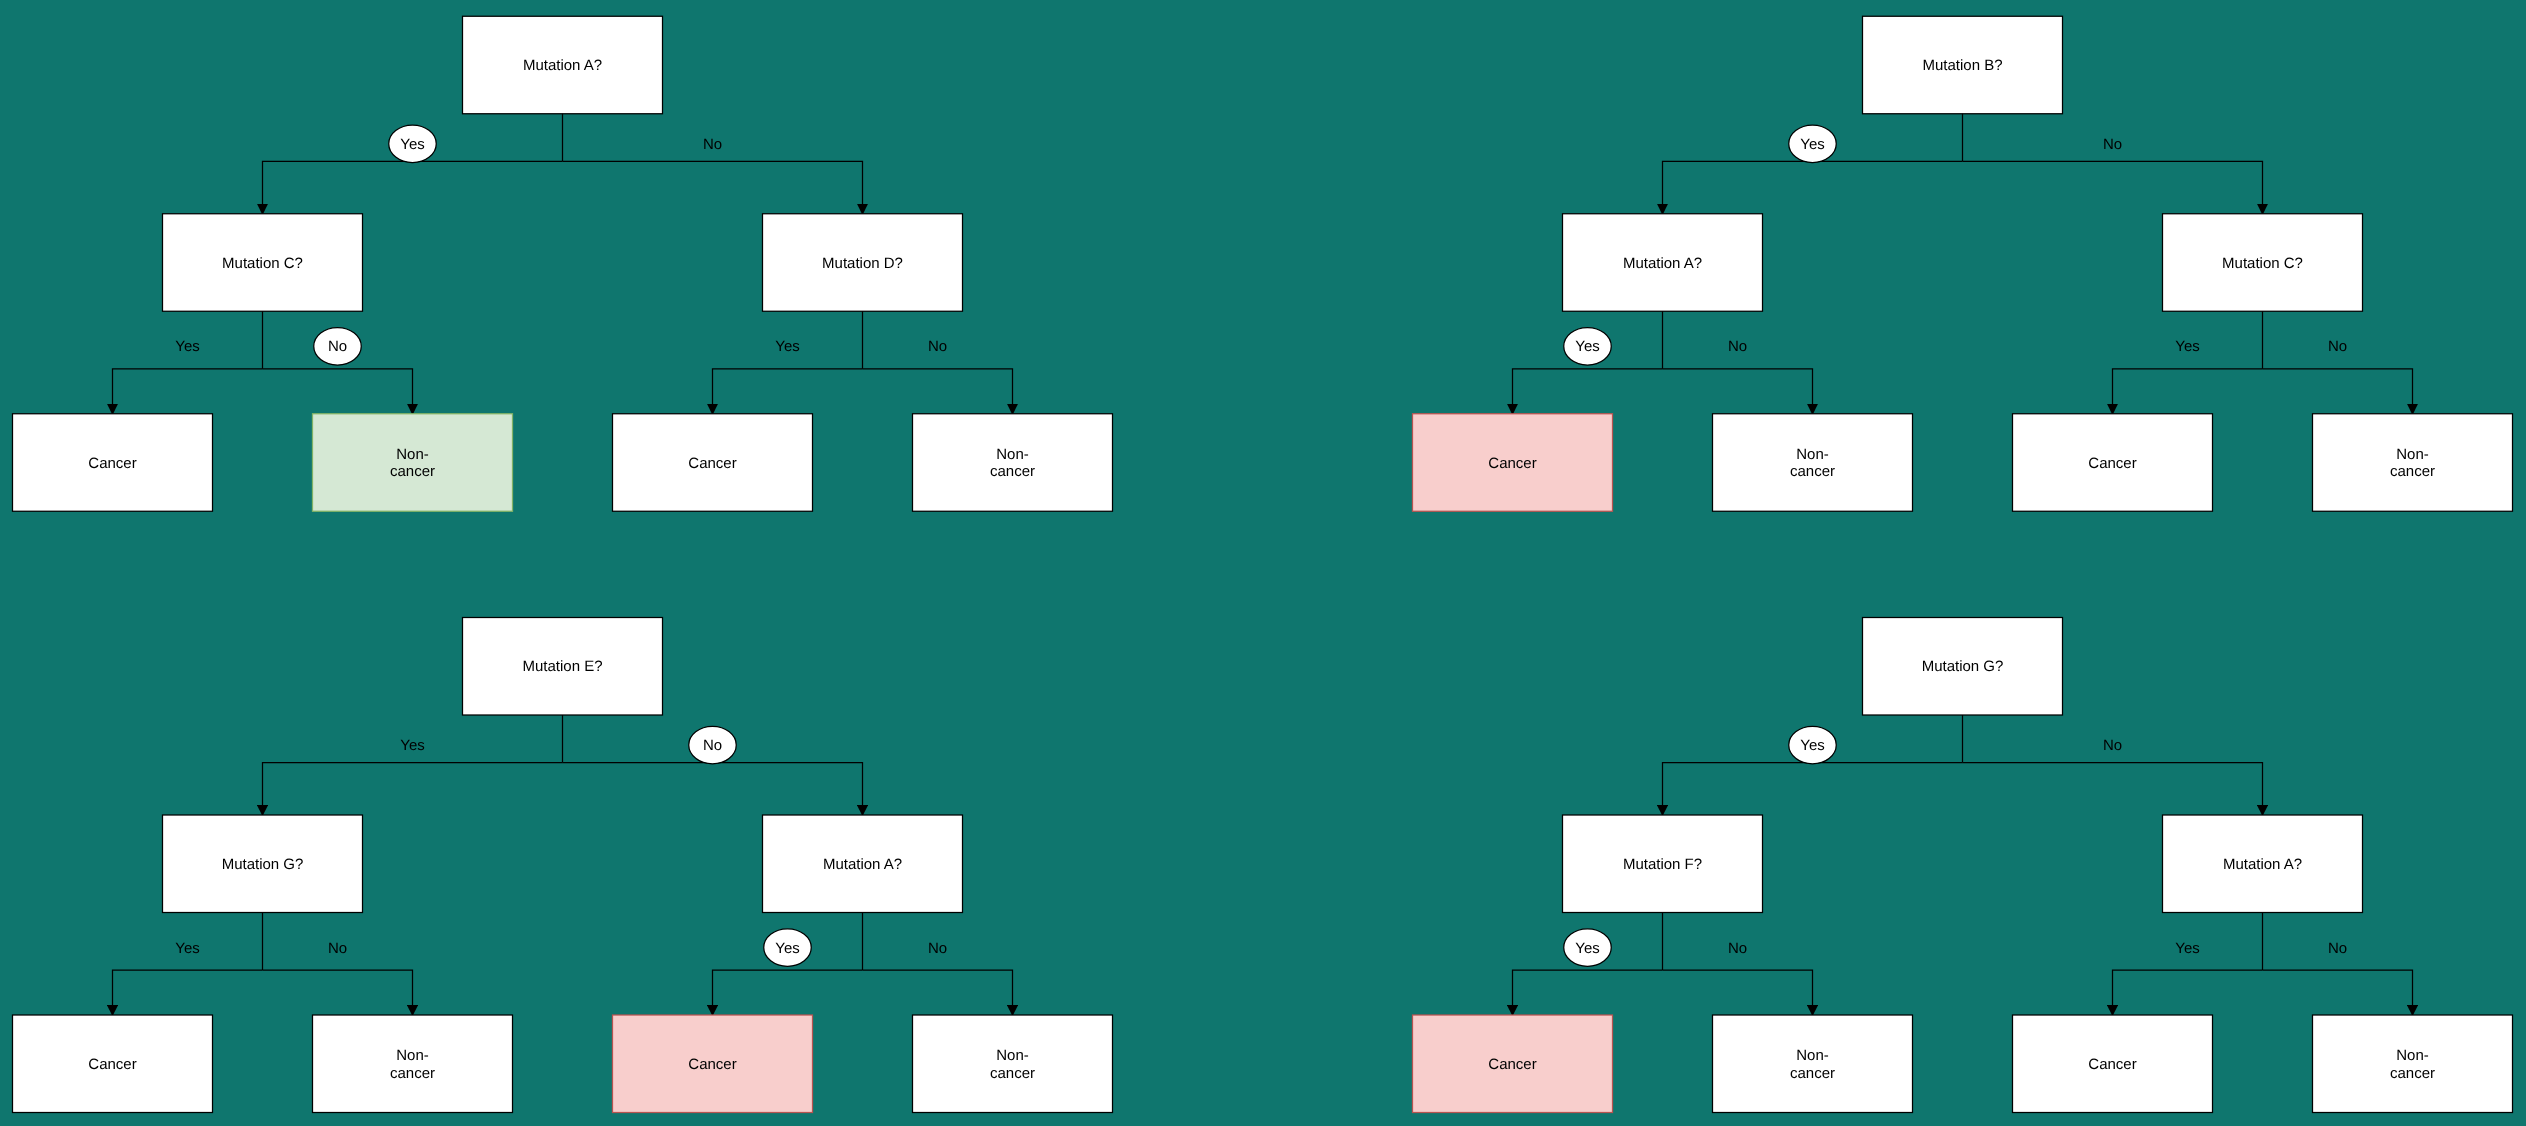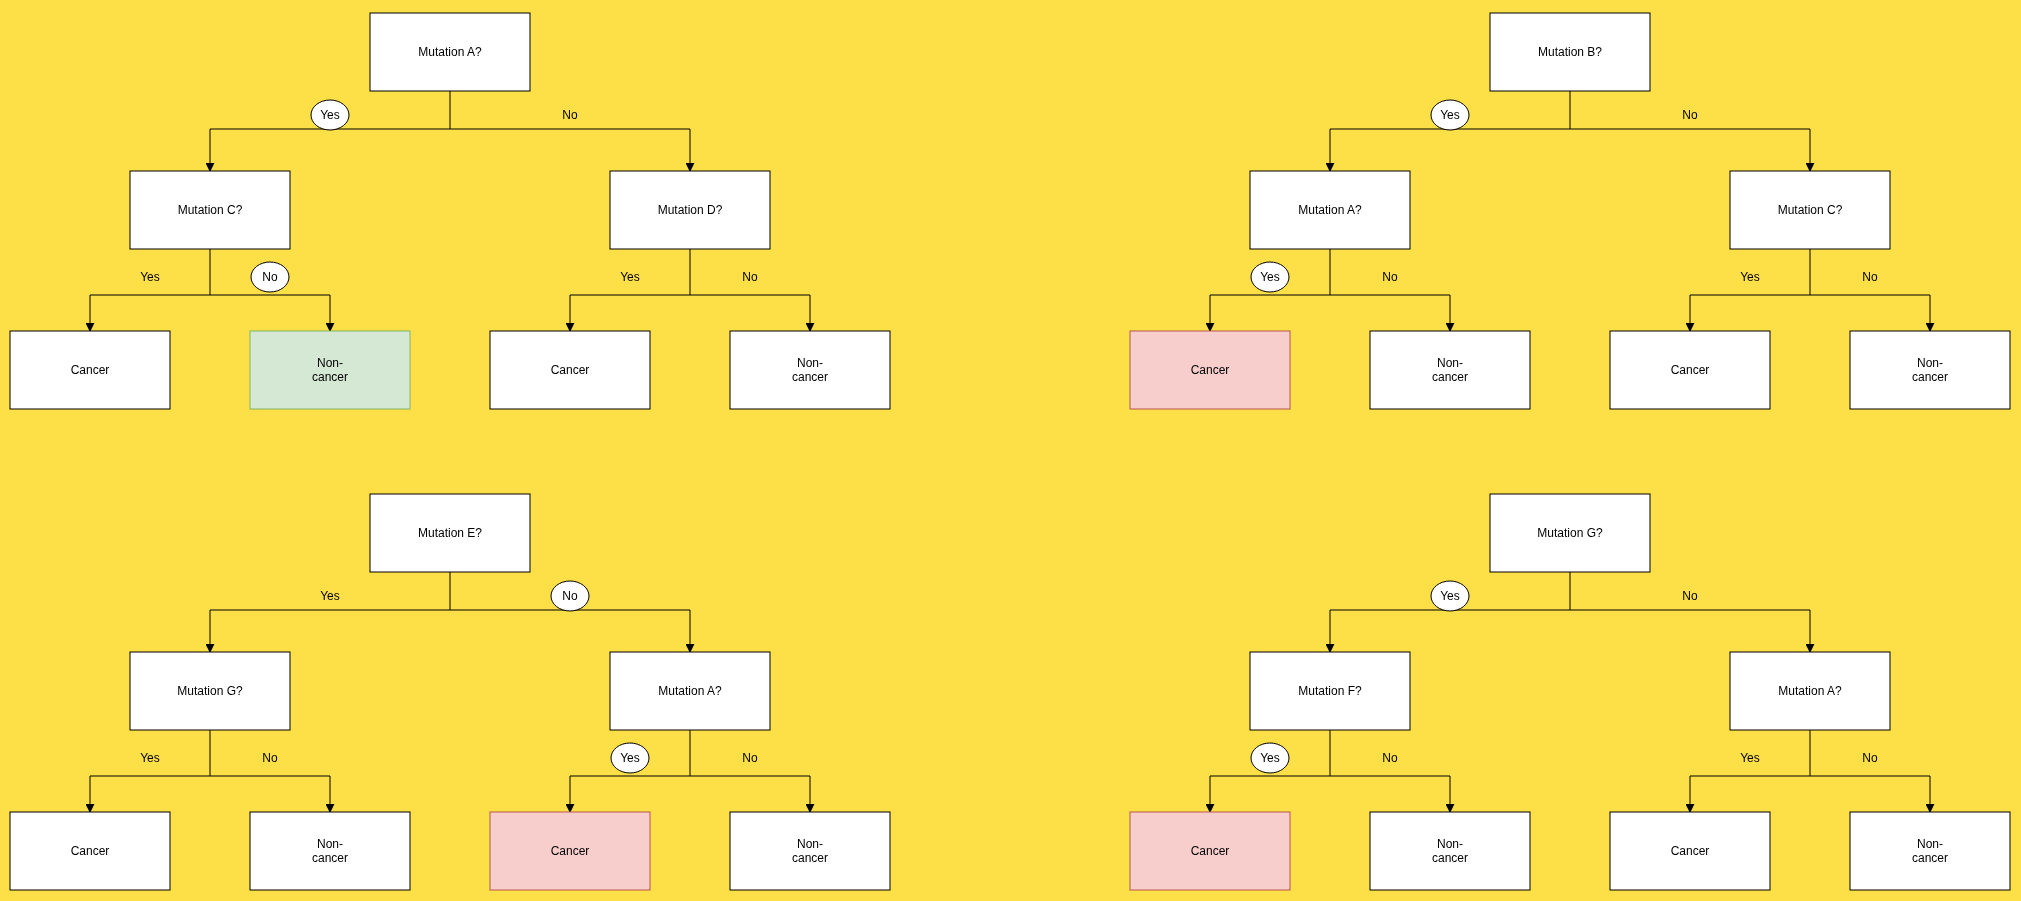--- a/index.html
+++ b/index.html
@@ -1,20 +1,20 @@
 <!DOCTYPE html>
 <html><head>
 <meta charset="utf-8">
 <style>
   html, body { margin: 0; padding: 0; background: #ffffff; }
   #canvas {
     position: relative;
     width: 2021px;
     height: 901px;
-    background: #fde047;
+    background: #0f766e;
     overflow: hidden;
   }
   svg text {
     font-family: "Liberation Sans", "DejaVu Sans", sans-serif;
     font-size: 12px;
     fill: #000000;
   }
 </style>
 </head>
 <body>

